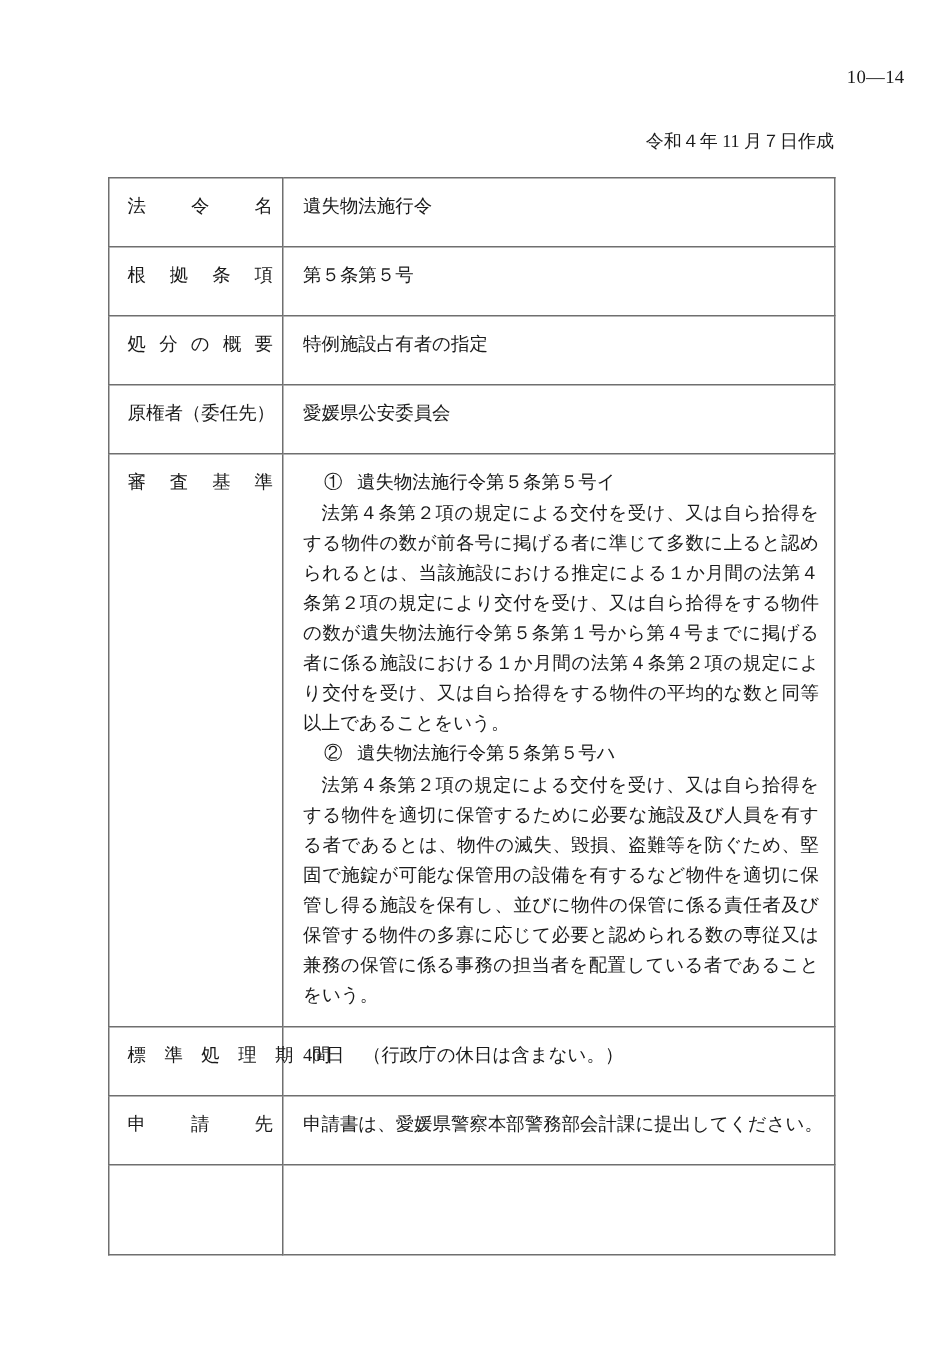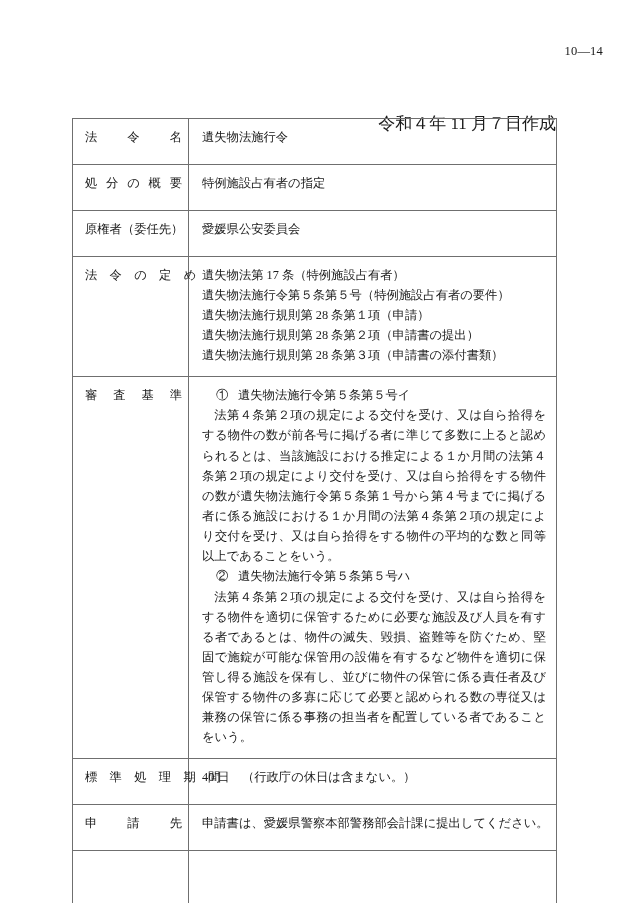--- a/index.html
+++ b/index.html
@@ -38,23 +38,23 @@
     text-align: center;
     padding-right: 70px;
     box-sizing: border-box;
     font-size: 17px;
     font-weight: bold;
     letter-spacing: 17px;
     text-indent: 17px;
   }
   .created-date {
     position: absolute;
-    top: 112px;
+    top: 86px;
     right: 74px;
-    font-size: 17px;
+    font-size: 12px;
     white-space: nowrap;
   }
   
   .crit-table {
     position: absolute;
     top: 118px;
     left: 72px;
     width: 484px;
     border-collapse: collapse;
     table-layout: fixed;
@@ -142,51 +142,47 @@
 
       <tr class="r-name">
         <td class="label">
           <span class="label-text">法　令　名</span>
         </td>
         <td class="value">
           <span class="value-line">遺失物法施行令</span>
         </td>
       </tr>
 
+      <tr class="r-article">
+        <td class="label">
+          <span class="label-text">根　拠　条　項</span>
+        </td>
+        <td class="value">
+          <span class="value-line">第５条第５号</span>
+        </td>
+      </tr>
 
       <tr class="r-summary">
         <td class="label">
           <span class="label-text">処分の概要</span>
         </td>
         <td class="value">
           <span class="value-line">特例施設占有者の指定</span>
         </td>
       </tr>
 
       <tr class="r-author">
         <td class="label">
           <span class="label-text">原権者（委任先）</span>
         </td>
         <td class="value">
           <span class="value-line">愛媛県公安委員会</span>
         </td>
       </tr>
 
-      <tr class="r-provisions">
-        <td class="label">
-          <span class="label-text">法　令　の　定　め</span>
-        </td>
-        <td class="value">
-          <span class="value-line">遺失物法第 17 条（特例施設占有者）</span>
-          <span class="value-line">遺失物法施行令第５条第５号（特例施設占有者の要件）</span>
-          <span class="value-line">遺失物法施行規則第 28 条第１項（申請）</span>
-          <span class="value-line">遺失物法施行規則第 28 条第２項（申請書の提出）</span>
-          <span class="value-line">遺失物法施行規則第 28 条第３項（申請書の添付書類）</span>
-        </td>
-      </tr>
 
       <tr class="r-criteria">
         <td class="label">
           <span class="label-text">審　査　基　準</span>
         </td>
         <td class="value">
           <div class="criteria-block">
             <div class="criteria-item">
               <span class="criteria-head"><span class="marker">①</span><span>遺失物法施行令第５条第５号イ</span></span>
               <span class="criteria-body">法第４条第２項の規定による交付を受け、又は自ら拾得をする物件の数が前各号に掲げる者に準じて多数に上ると認められるとは、当該施設における推定による１か月間の法第４条第２項の規定により交付を受け、又は自ら拾得をする物件の数が遺失物法施行令第５条第１号から第４号までに掲げる者に係る施設における１か月間の法第４条第２項の規定により交付を受け、又は自ら拾得をする物件の平均的な数と同等以上であることをいう。</span>

